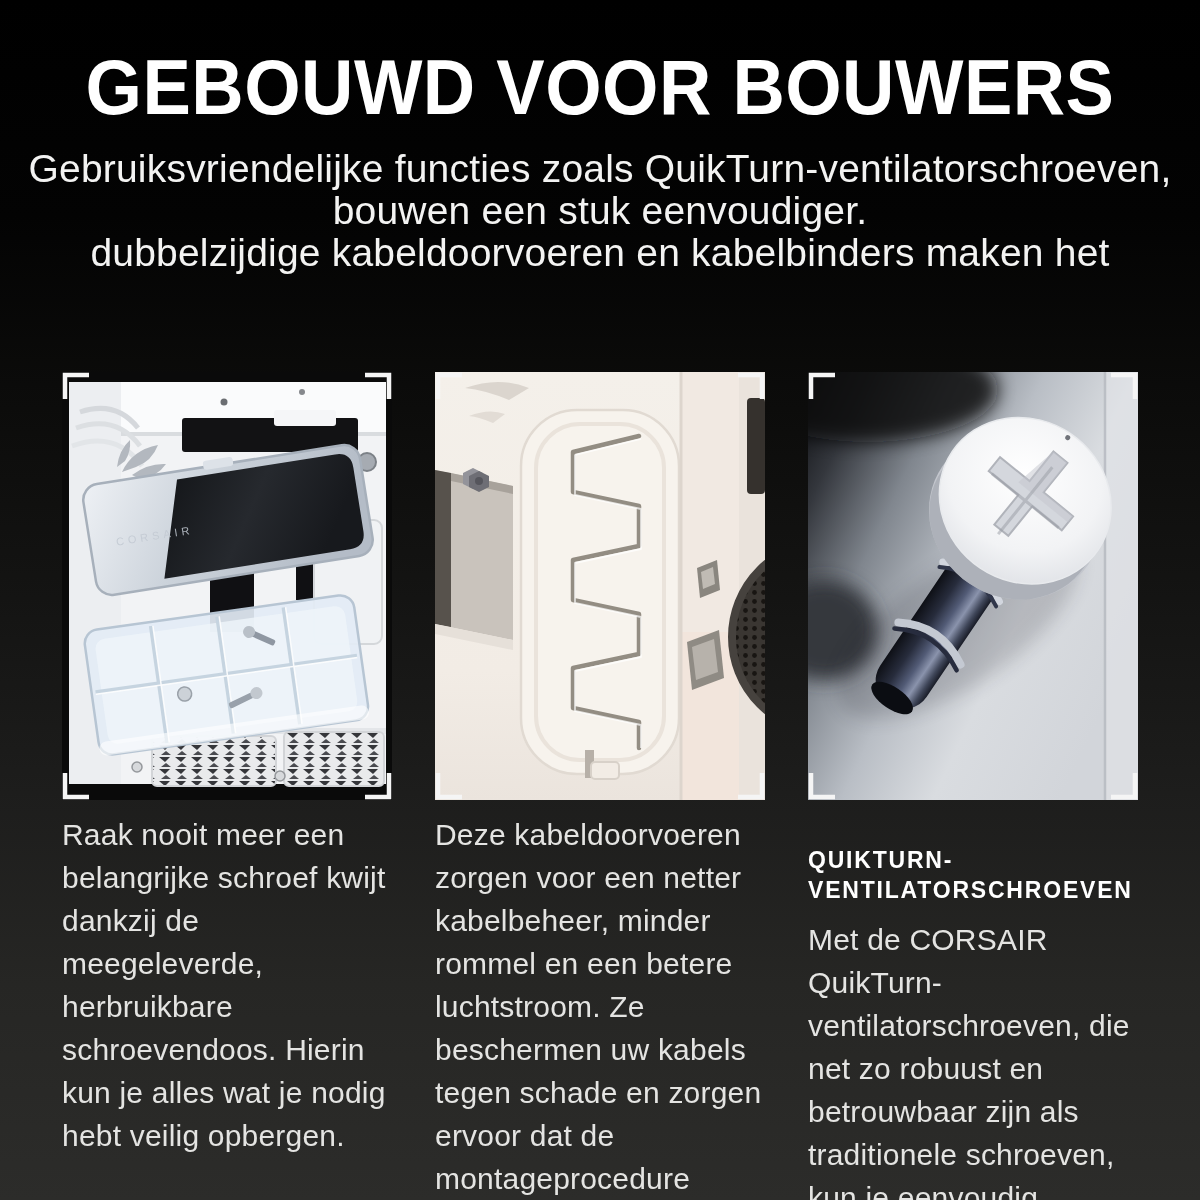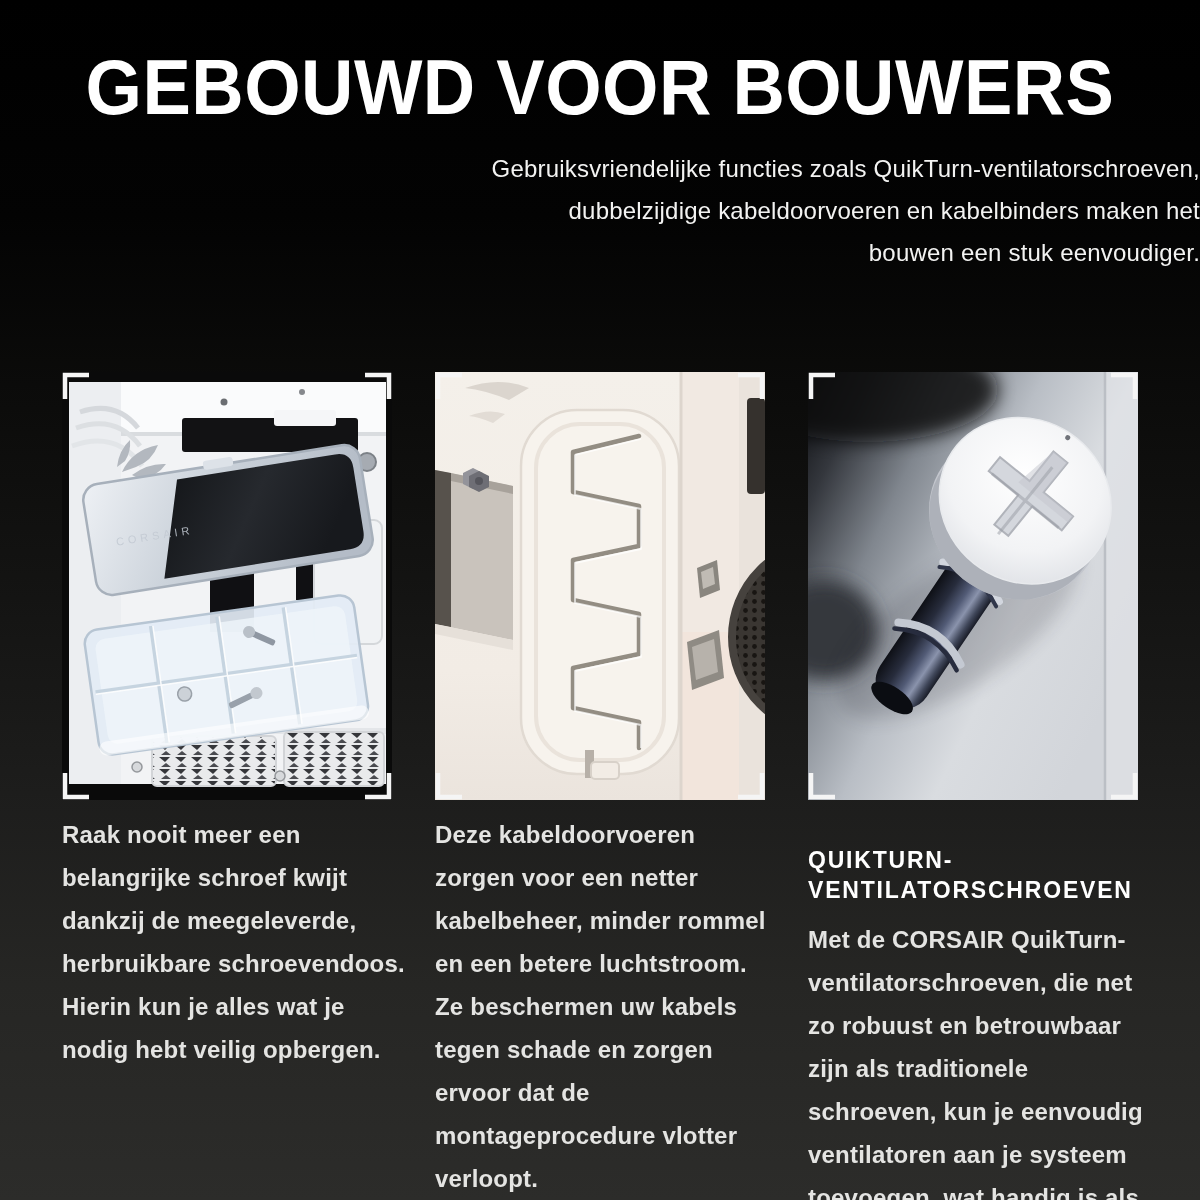--- a/index.html
+++ b/index.html
@@ -10,50 +10,50 @@
     font-family:"Liberation Sans", sans-serif;
     -webkit-font-smoothing:antialiased;
   }
   .page-title {
     margin:48px 0 0; text-align:center; color:#ffffff;
     font-size:78px; line-height:1; font-weight:700;
     letter-spacing:0.5px; transform:scaleX(0.93);
     white-space:nowrap;
   }
   .page-subtitle {
-    margin-top:22px; text-align:right; color:#f3f3f2;
-    font-size:24px; line-height:42px; font-weight:400; letter-spacing:0.2px;
+    margin-top:22px; text-align:center; color:#f3f3f2;
+    font-size:39px; line-height:42px; font-weight:400; letter-spacing:0.2px;
   }
   .page-subtitle div { white-space:nowrap; }
   .features {
     display:flex; justify-content:center; gap:43px; margin-top:98px;
   }
   .feature { width:330px; flex:0 0 330px; }
   .photo {
     width:330px; height:428px; position:relative; background:#0a0a0a;
   }
   .photo svg { display:block; width:330px; height:428px; }
   .feature h2 {
     margin:45px 0 0; color:#ffffff; font-size:23px; line-height:30px;
     font-weight:700; letter-spacing:1.8px;
   }
   .feature p {
     margin:13px 0 0; width:345px; color:#e4e4e2;
-    font-size:24px; line-height:43px; font-weight:700; letter-spacing:0.2px;
+    font-size:30px; line-height:43px; font-weight:400; letter-spacing:0.2px;
   }
 </style>
 </head>
 <body>
 
 <h1 class="page-title">GEBOUWD VOOR BOUWERS</h1>
 
 <div class="page-subtitle">
   <div>Gebruiksvriendelijke functies zoals QuikTurn-ventilatorschroeven,</div>
+  <div>bouwen een stuk eenvoudiger.</div>
   <div>dubbelzijdige kabeldoorvoeren en kabelbinders maken het</div>
-  <div>bouwen een stuk eenvoudiger.</div>
 </div>
 
 <div class="features">
 
   <section class="feature">
     <div class="photo">
       <svg viewBox="0 0 330 428">
         <defs>
           <linearGradient id="g1metal" x1="0" y1="0" x2="1" y2="0.25">
             <stop offset="0" stop-color="#eef1f5"></stop>

